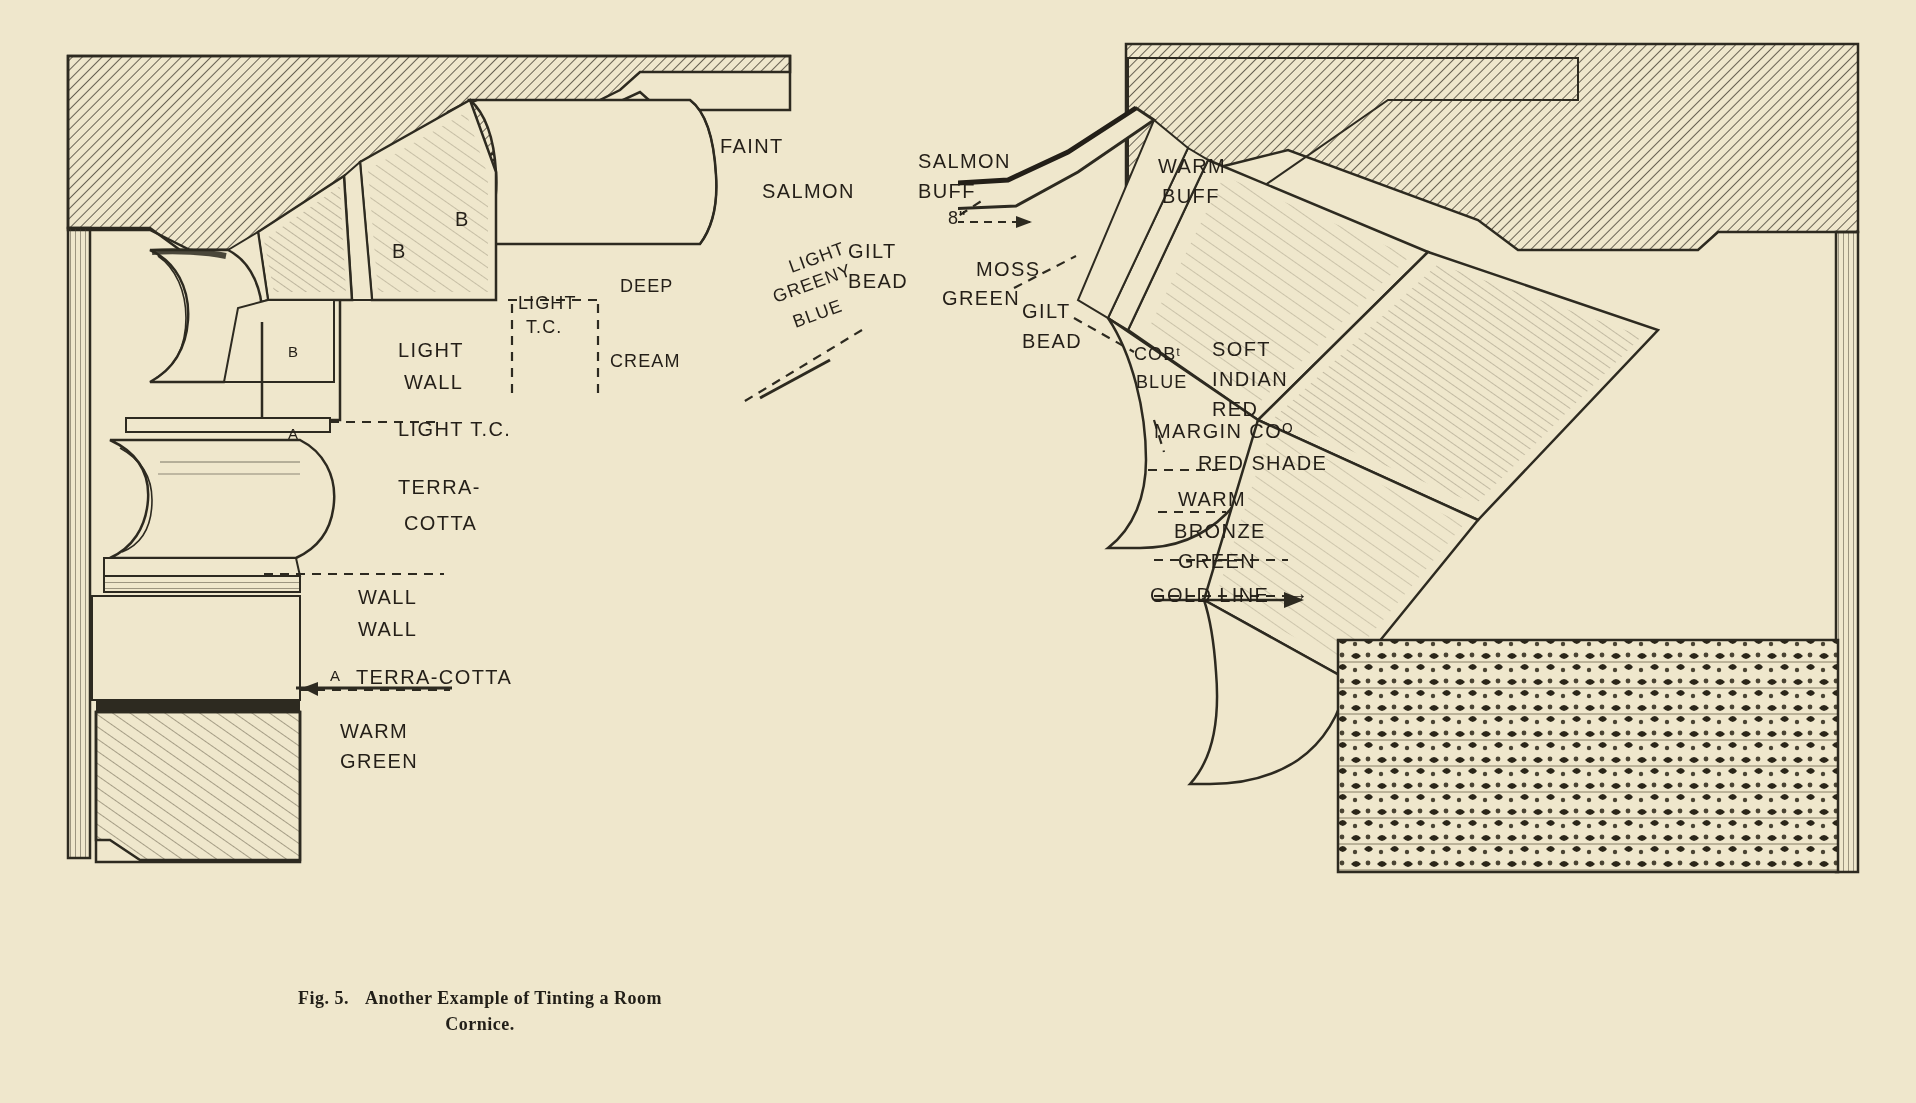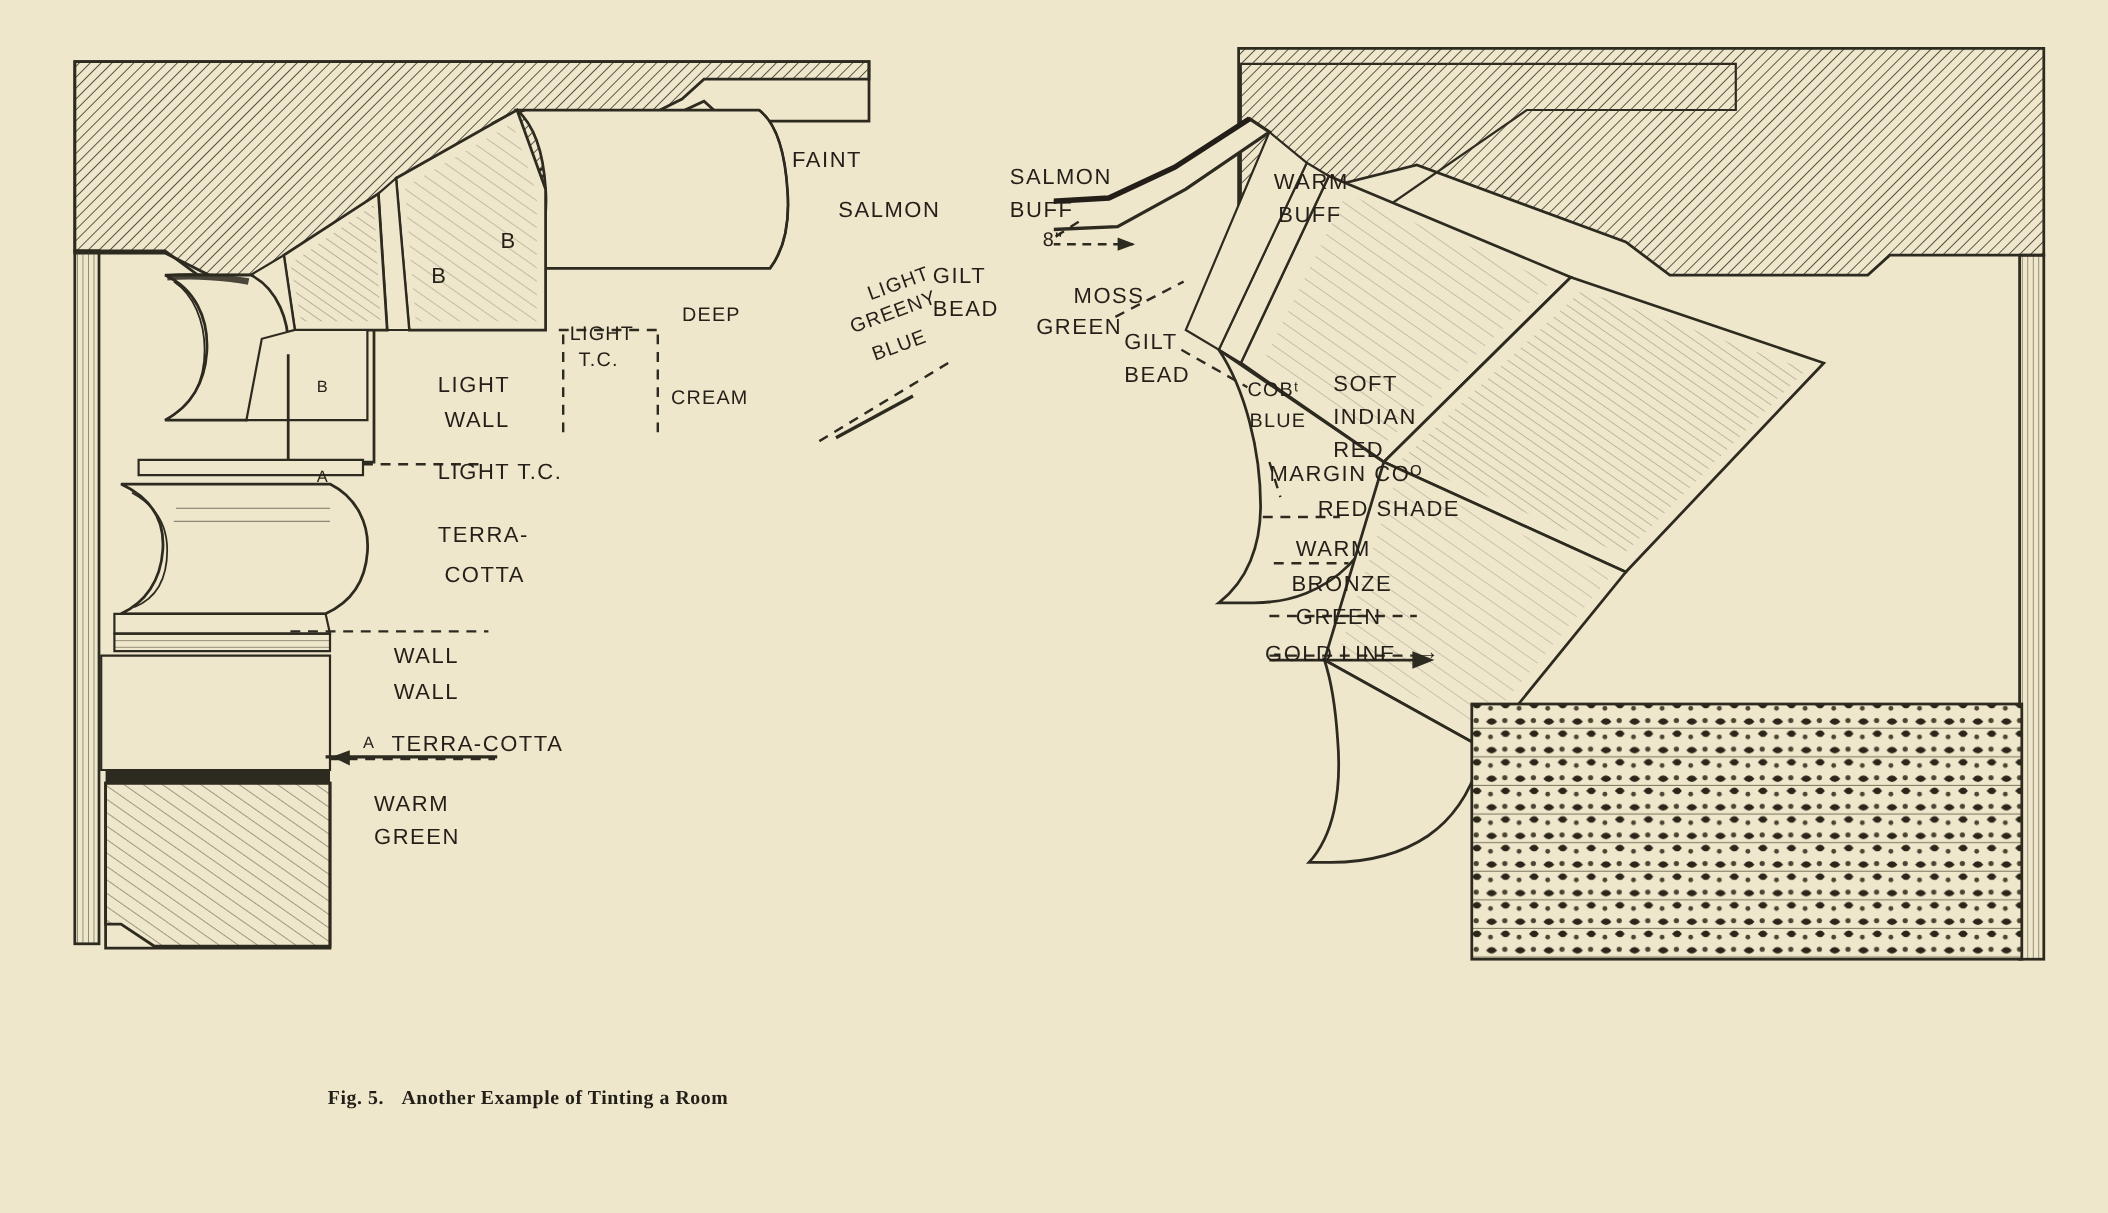--- a/index.html
+++ b/index.html
@@ -185,20 +185,21 @@
     <div class="lbl tiny" style="left:330px; top:667px;">A</div>
     <div class="lbl" style="left:356px; top:666px;">TERRA-COTTA</div>
 
     <div class="lbl" style="left:340px; top:720px;">WARM</div>
     <div class="lbl" style="left:340px; top:750px;">GREEN</div>
 
     <div class="caption" id="cap5">
       <span class="cap-line">
         <span class="cap-fig">Fig. 5.</span><span>Another Example of Tinting a Room</span>
       </span>
+      <span class="cap-line">Cornice.</span>
     </div>
   </div>
 
   <div class="fig" id="fig6">
 
     <svg class="plate" width="958" height="980" viewBox="0 0 958 980">
       <defs>
         <pattern id="hatchA6" width="7" height="7" patternUnits="userSpaceOnUse" patternTransform="rotate(45)">
           <line x1="0" y1="0" x2="0" y2="7" stroke="#3a352a" stroke-width="1.5"></line>
         </pattern>

